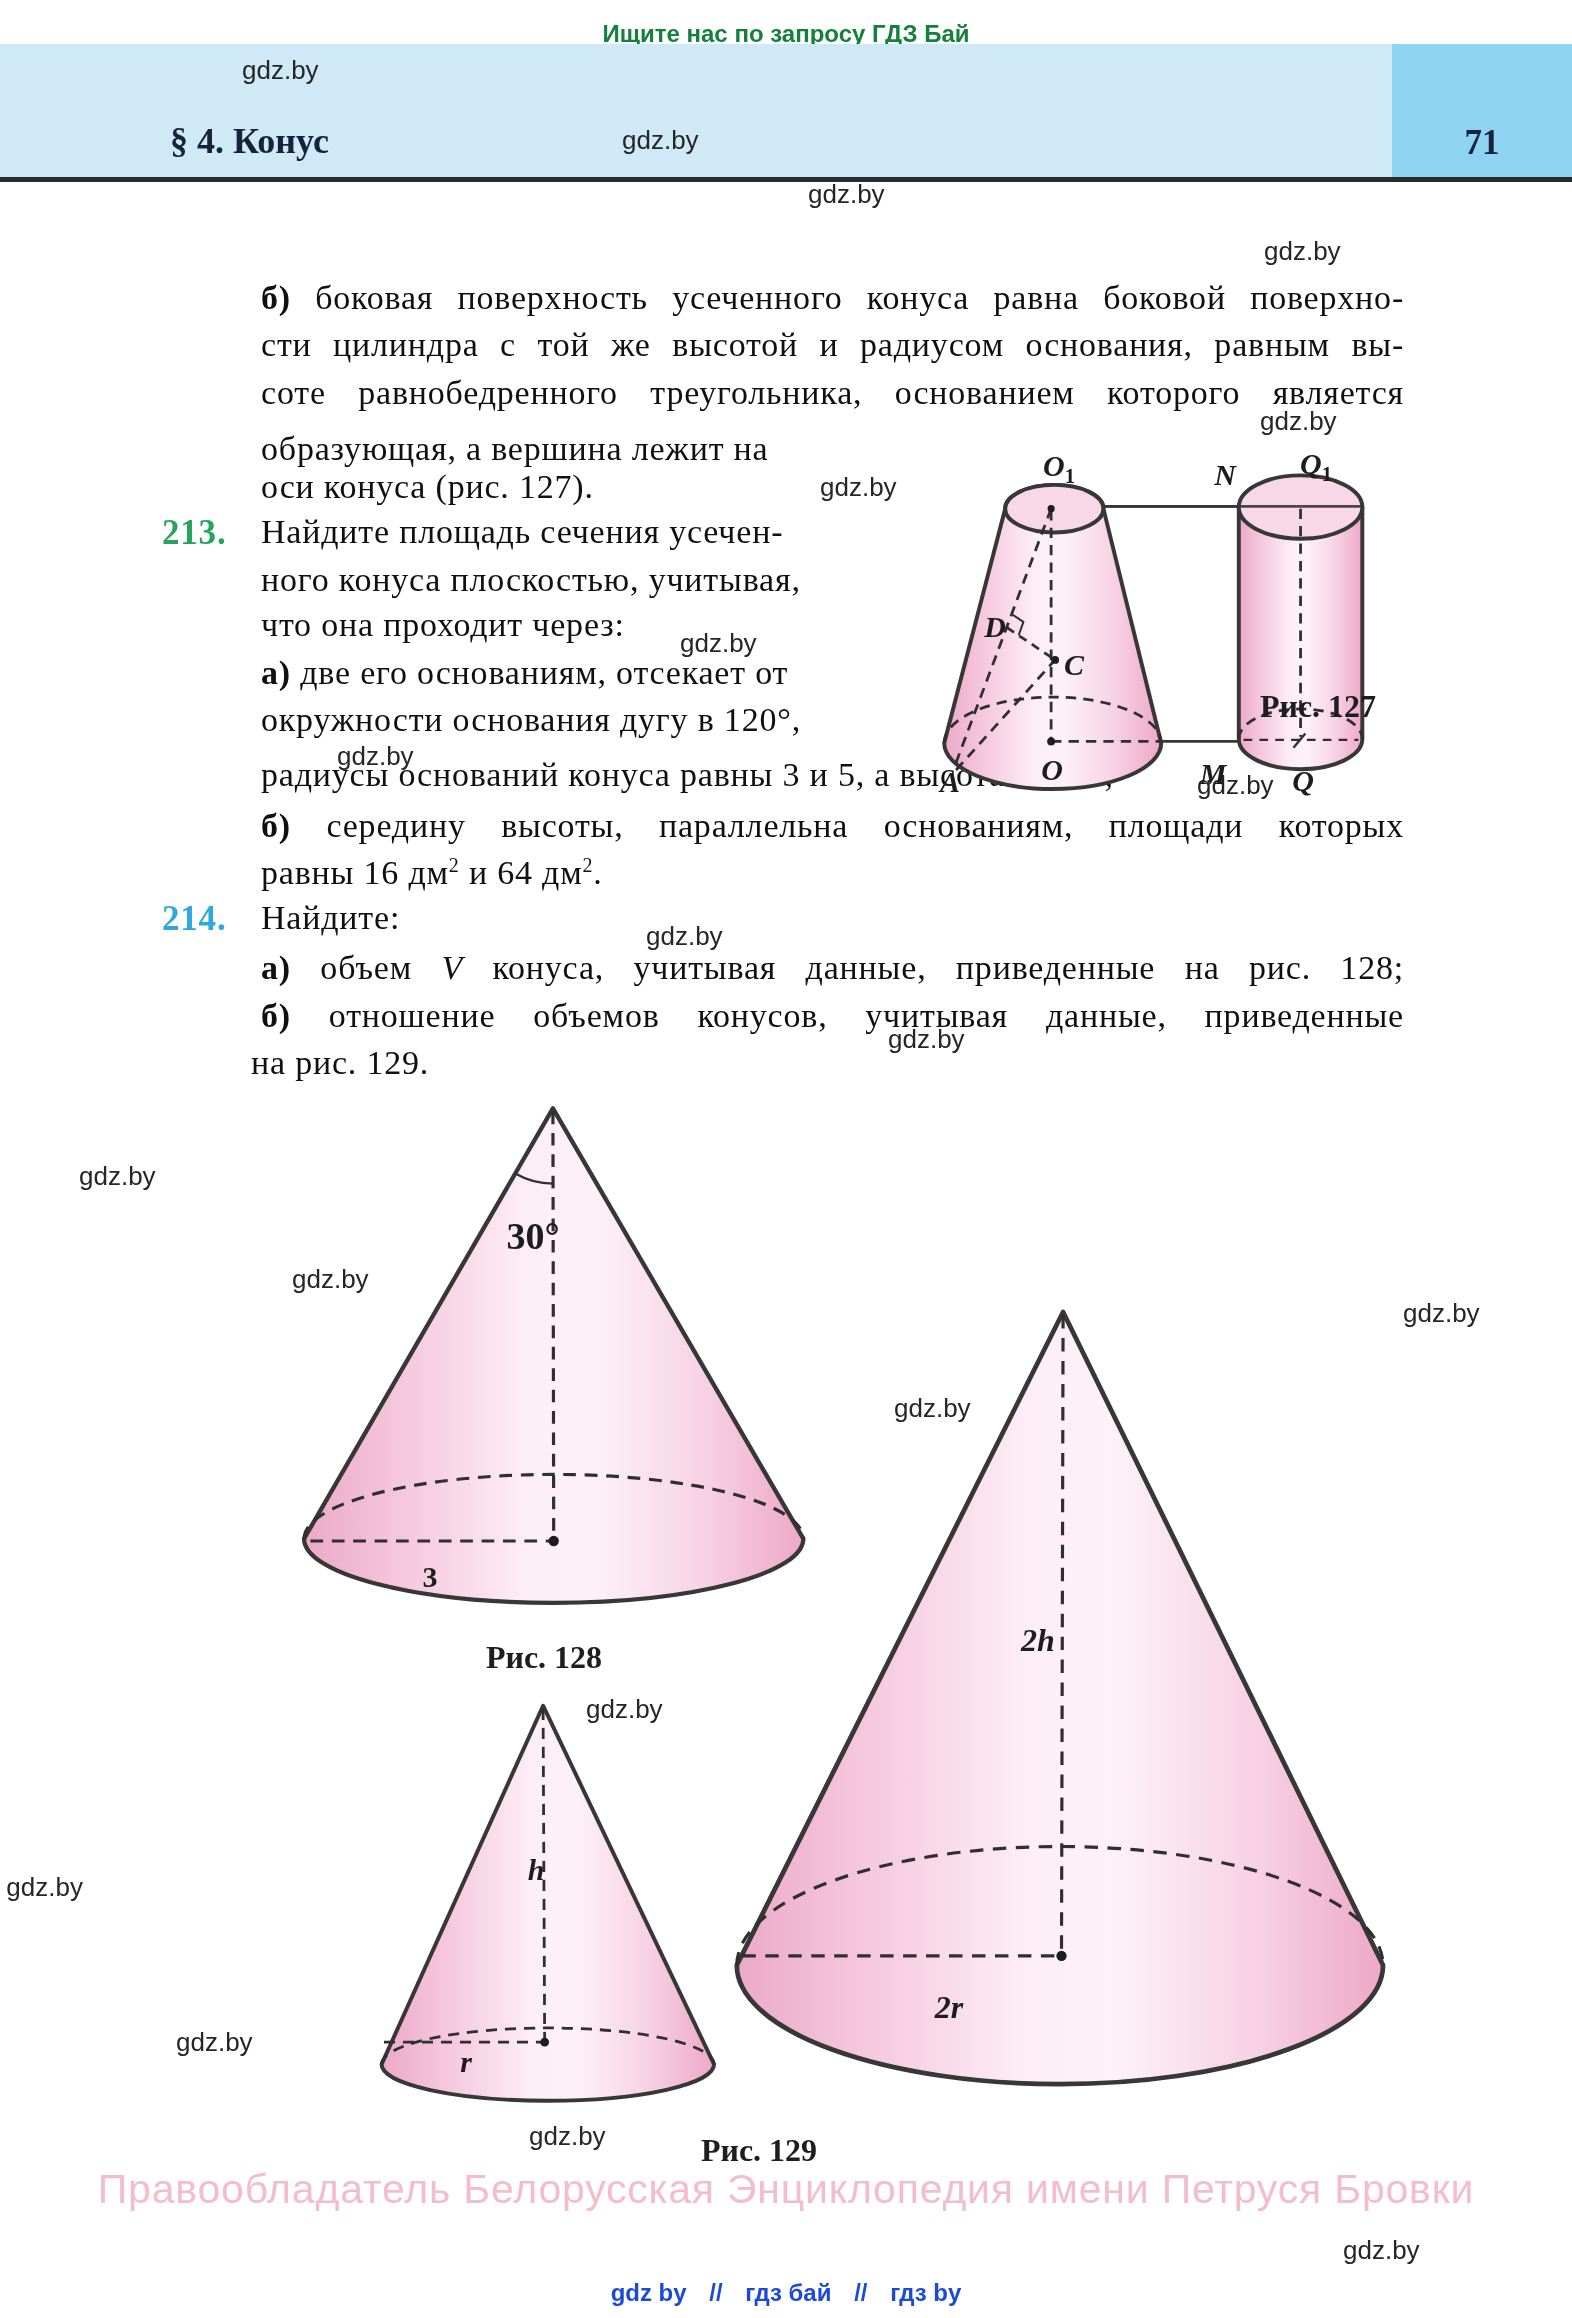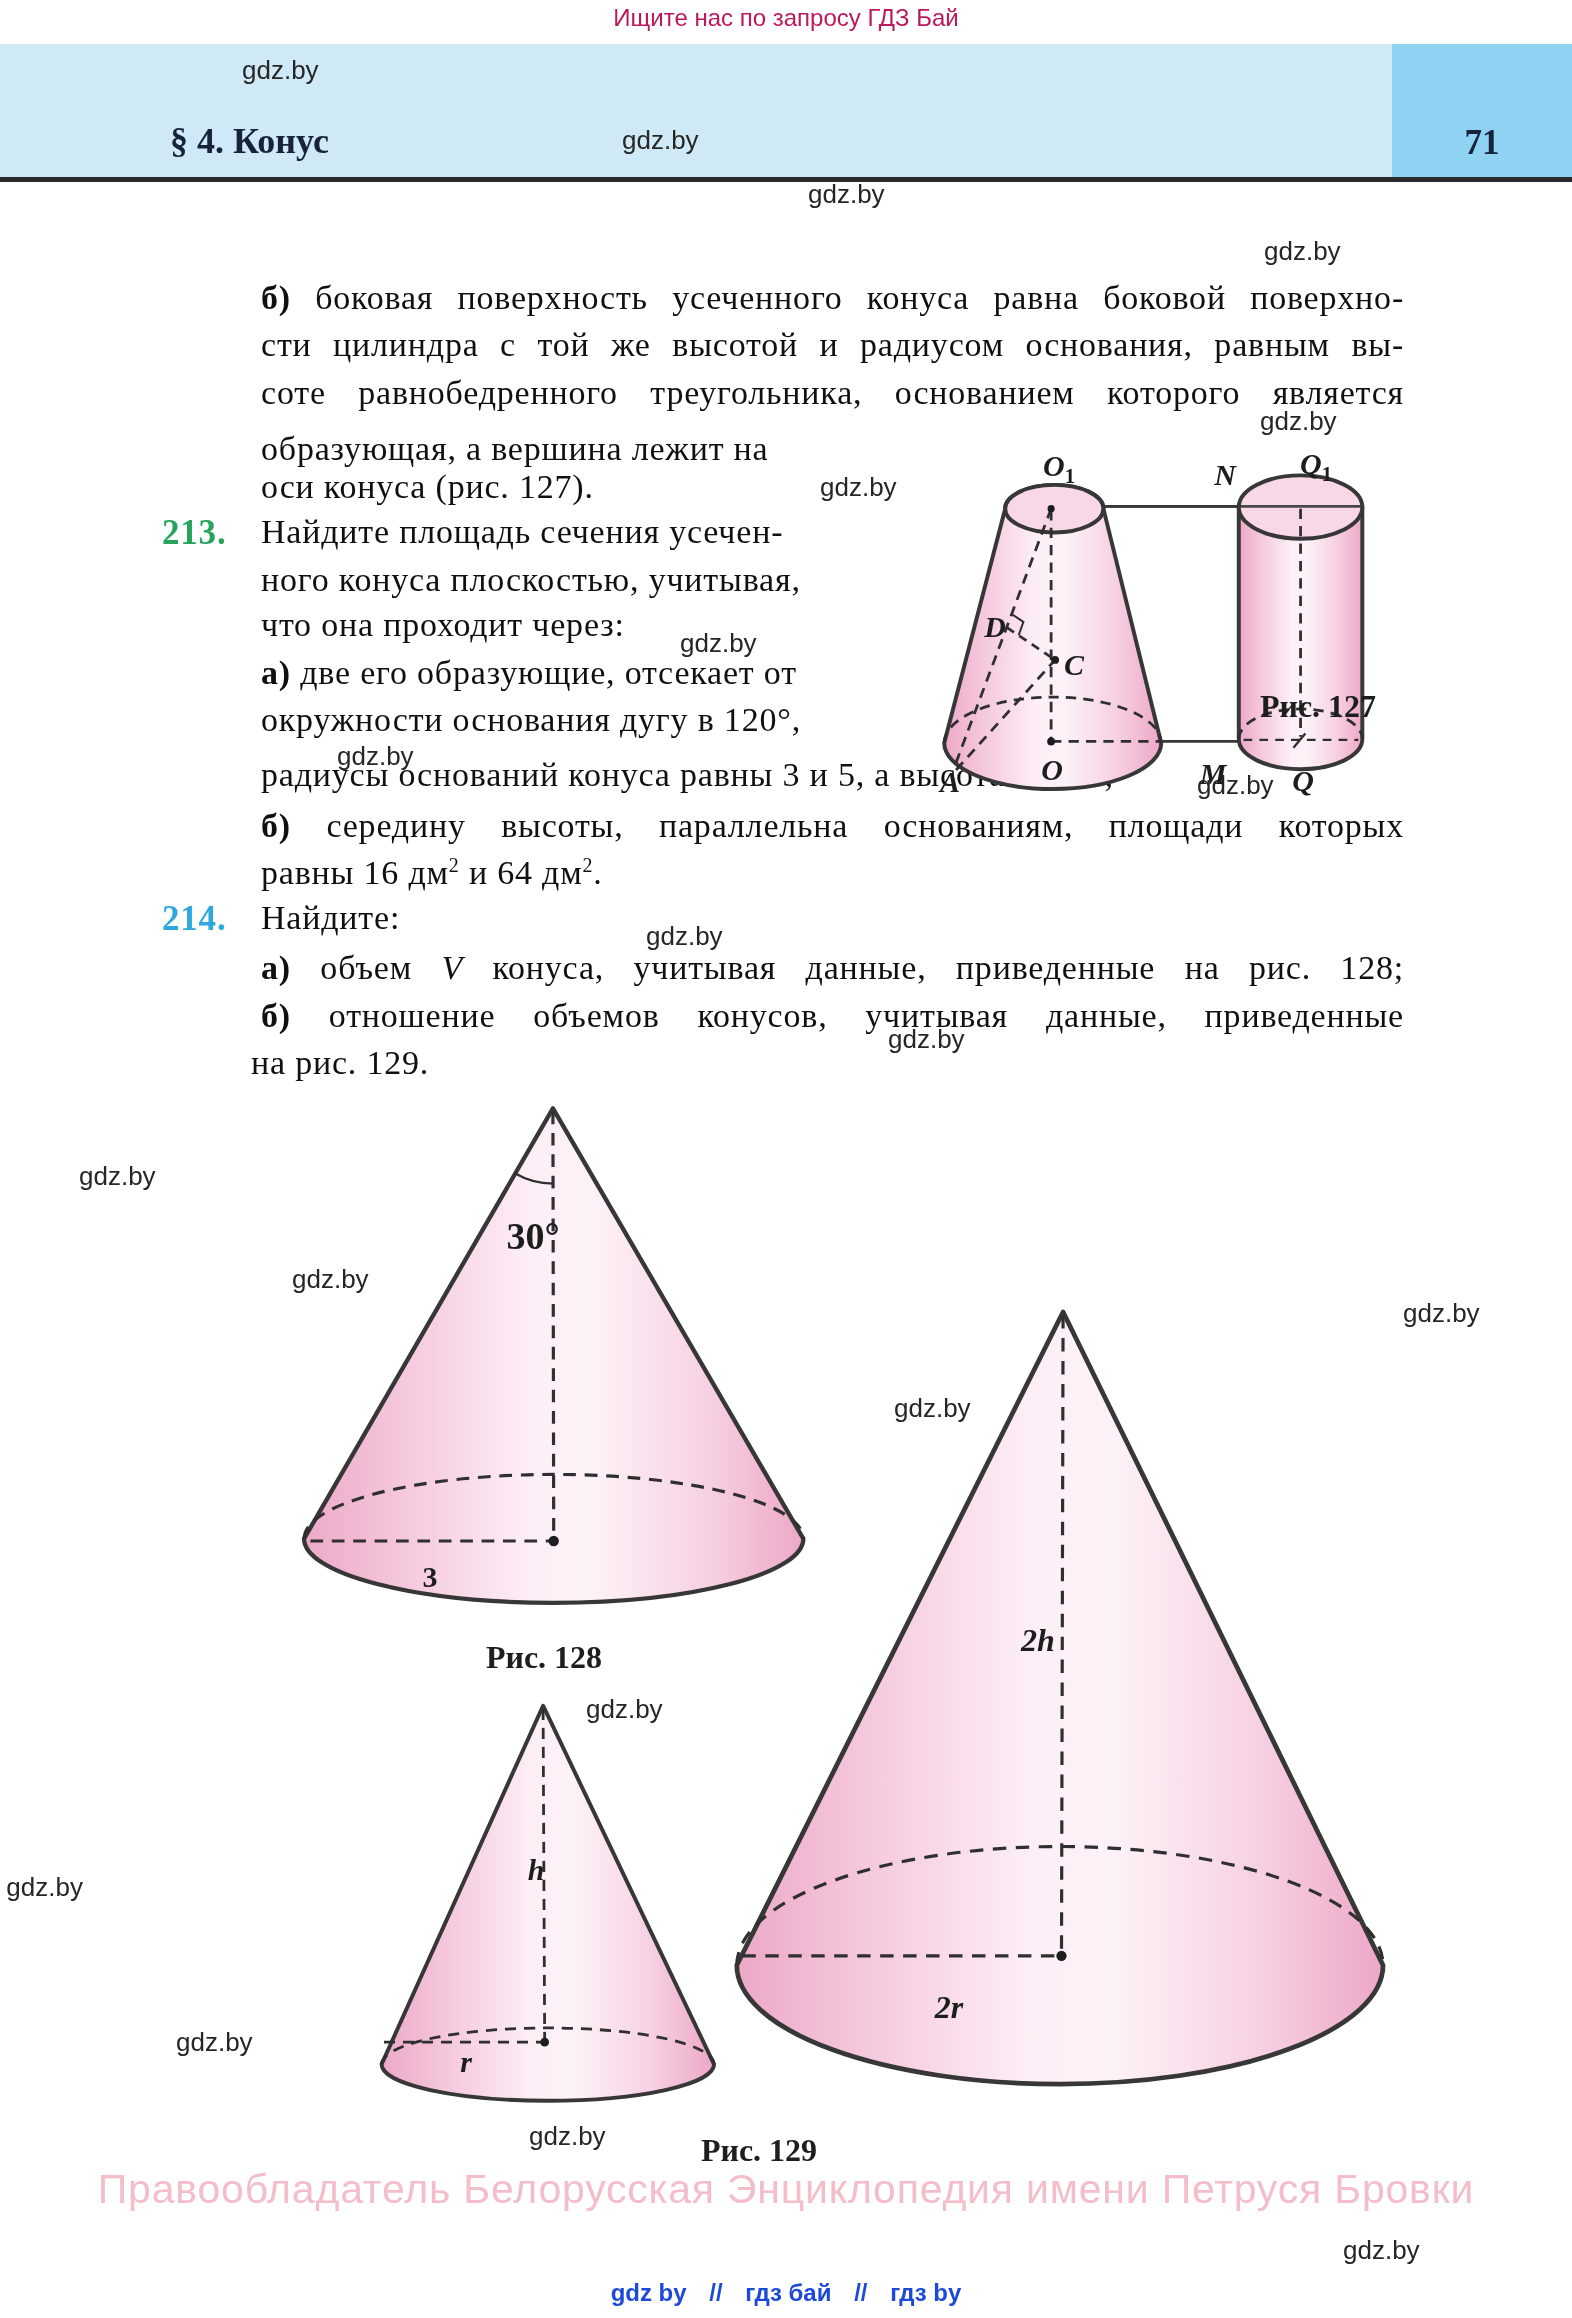--- a/index.html
+++ b/index.html
@@ -1,20 +1,20 @@
 <!DOCTYPE html>
 <html style="font-size:12.7px"><head>
 <meta charset="utf-8">
 <style>
   html,body{margin:0;padding:0;background:#fff;}
   .page{position:relative;width:1572px;height:2319px;background:#ffffff;overflow:hidden;
         font-family:"Liberation Serif",serif;color:#101010;}
   
-  .banner{position:absolute;left:0;top:4px;width:100%;text-align:center;
-          font-family:"Liberation Sans",sans-serif;font-weight:400;font-size:24px;color:#be185d;}
+  .banner{position:absolute;left:0;top:20px;width:100%;text-align:center;
+          font-family:"Liberation Sans",sans-serif;font-weight:700;font-size:24px;color:#15803d;}
   .band{position:absolute;left:0;top:44px;width:1392px;height:133px;background:#cfe9f7;}
   .pagebox{position:absolute;left:1392px;top:44px;width:180px;height:133px;background:#8fd3f2;}
   .rule{position:absolute;left:0;top:177px;width:100%;height:4.8px;background:#2b2b2b;}
   .sec-title{position:absolute;left:170px;top:120px;font-size:36px;font-weight:700;color:#16233b;}
   .pagenum{position:absolute;left:1392px;top:123px;width:180px;text-align:center;
            font-size:35px;font-weight:700;color:#16233b;}
   
   .wm{position:absolute;font-family:"Liberation Sans",sans-serif;font-size:26px;color:#262626;}
   
   .tl{position:absolute;font-size:34px;letter-spacing:0.8px;white-space:nowrap;}
@@ -82,21 +82,21 @@
   <div class="tl jline" style="left:261px;top:279px"><b>б)</b><span> боковая поверхность усеченного конуса равна боковой поверхно-</span></div>
   <div class="tl jline" style="left:261px;top:326px">сти цилиндра с той же высотой и радиусом основания, равным вы-</div>
   <div class="tl jline" style="left:261px;top:374px">соте равнобедренного треугольника, основанием которого является</div>
   <div class="tl" style="left:261px;top:430px">образующая, а вершина лежит на</div>
   <div class="tl" style="left:261px;top:468px">оси конуса (рис. 127).</div>
 
   <div class="num green" style="left:162px;top:513px">213.</div>
   <div class="tl" style="left:261px;top:561px">ного конуса плоскостью, учитывая,</div>
   <div class="tl" style="left:261px;top:513px">Найдите площадь сечения усечен-</div>
   <div class="tl" style="left:261px;top:606px">что она проходит через:</div>
-  <div class="tl" style="left:261px;top:654px"><b>а)</b><span> две его образующие, отсекает от</span></div>
+  <div class="tl" style="left:261px;top:654px"><b>а)</b><span> две его основаниям, отсекает от</span></div>
   <div class="tl" style="left:261px;top:701px">окружности основания дугу в 120°,</div>
   <div class="tl" style="left:261px;top:749px"><span>радиусы оснований конуса равны 3 и 5, а высота — </span><span class="sqrt">√</span><span class="rad">2</span><span>;</span></div>
   <div class="tl jline" style="left:261px;top:807px"><b>б)</b><span> середину высоты, параллельна основаниям, площади которых</span></div>
   <div class="tl" style="left:261px;top:854px"><span>равны 16 дм</span><sup>2</sup><span> и 64 дм</span><sup>2</sup><span>.</span></div>
 
   <div class="num blue" style="left:162px;top:899px">214.</div>
   <div class="tl" style="left:261px;top:899px">Найдите:</div>
   <div class="tl jline" style="left:261px;top:949px"><b>а)</b><span> объем </span><span class="vvar">V</span><span> конуса, учитывая данные, приведенные на рис. 128;</span></div>
   <div class="tl jline" style="left:261px;top:997px"><b>б)</b><span> отношение объемов конусов, учитывая данные, приведенные</span></div>
   <div class="tl" style="left:251px;top:1044px">на рис. 129.</div>

